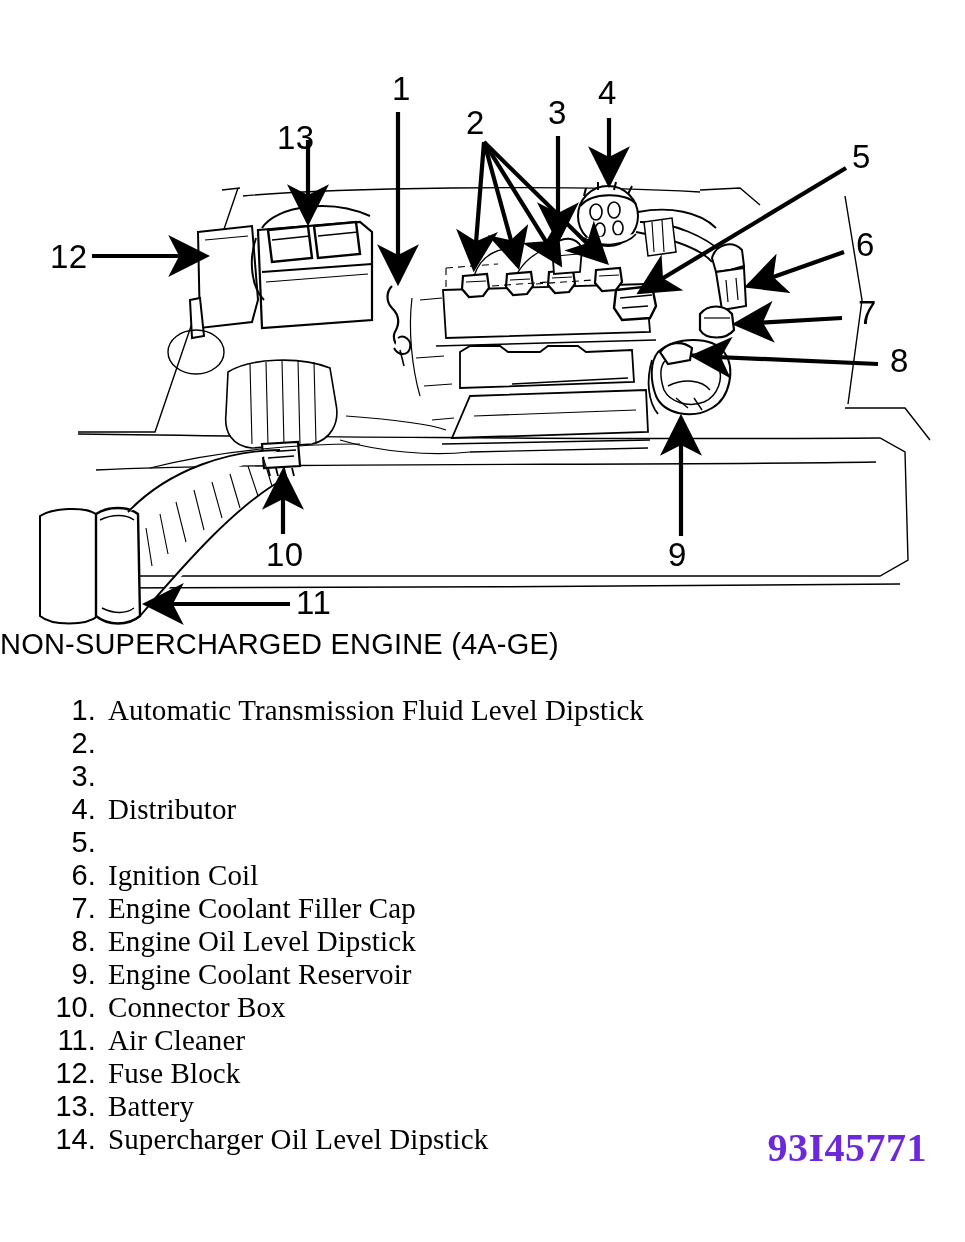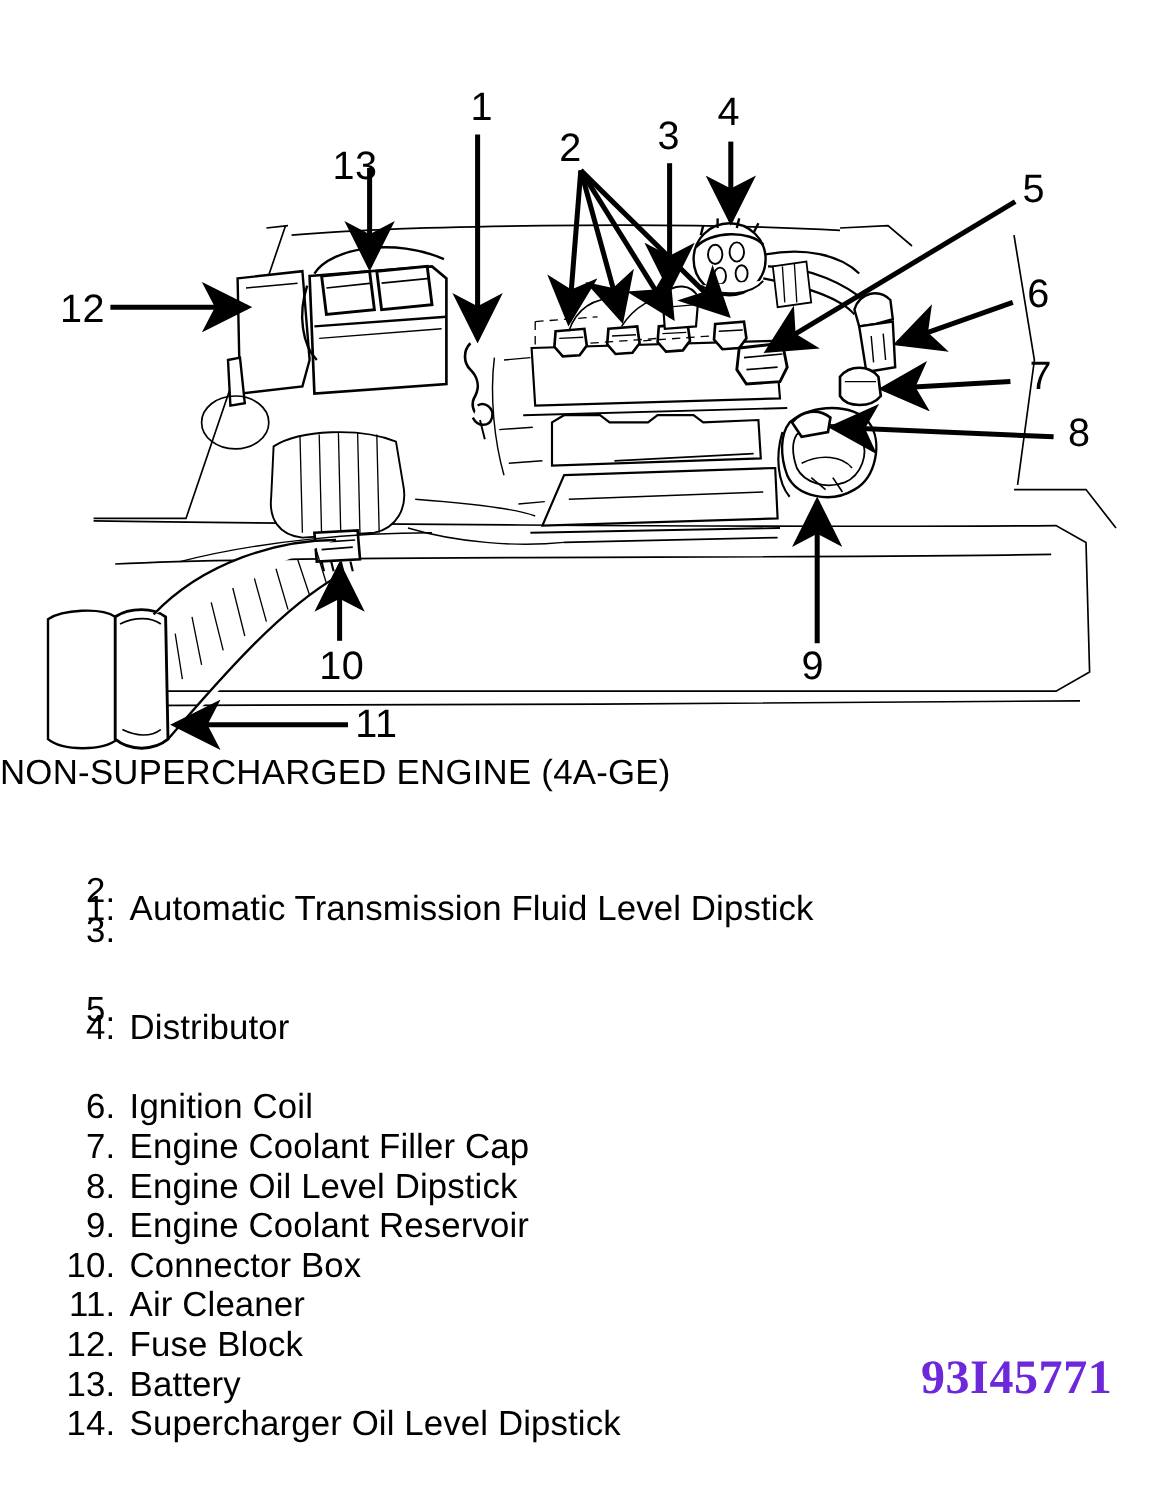--- a/index.html
+++ b/index.html
@@ -70,22 +70,21 @@
   }
   .legend-index {
     width: 108px;
     min-width: 108px;
     text-align: right;
     padding-right: 12px;
     box-sizing: border-box;
     font-family: "Liberation Sans", sans-serif;
   }
   .legend-label {
-    font-family: Liberation Sans, sans-serif;
-    margin-top: 48px;
+    font-family: Liberation Serif, serif;
   }
 
   #ref-number {
     position: absolute;
     right: 38px;
     top: 1124px;
     font-family: "Liberation Serif", serif;
     font-size: 40px;
     font-weight: 700;
     letter-spacing: 0.5px;

